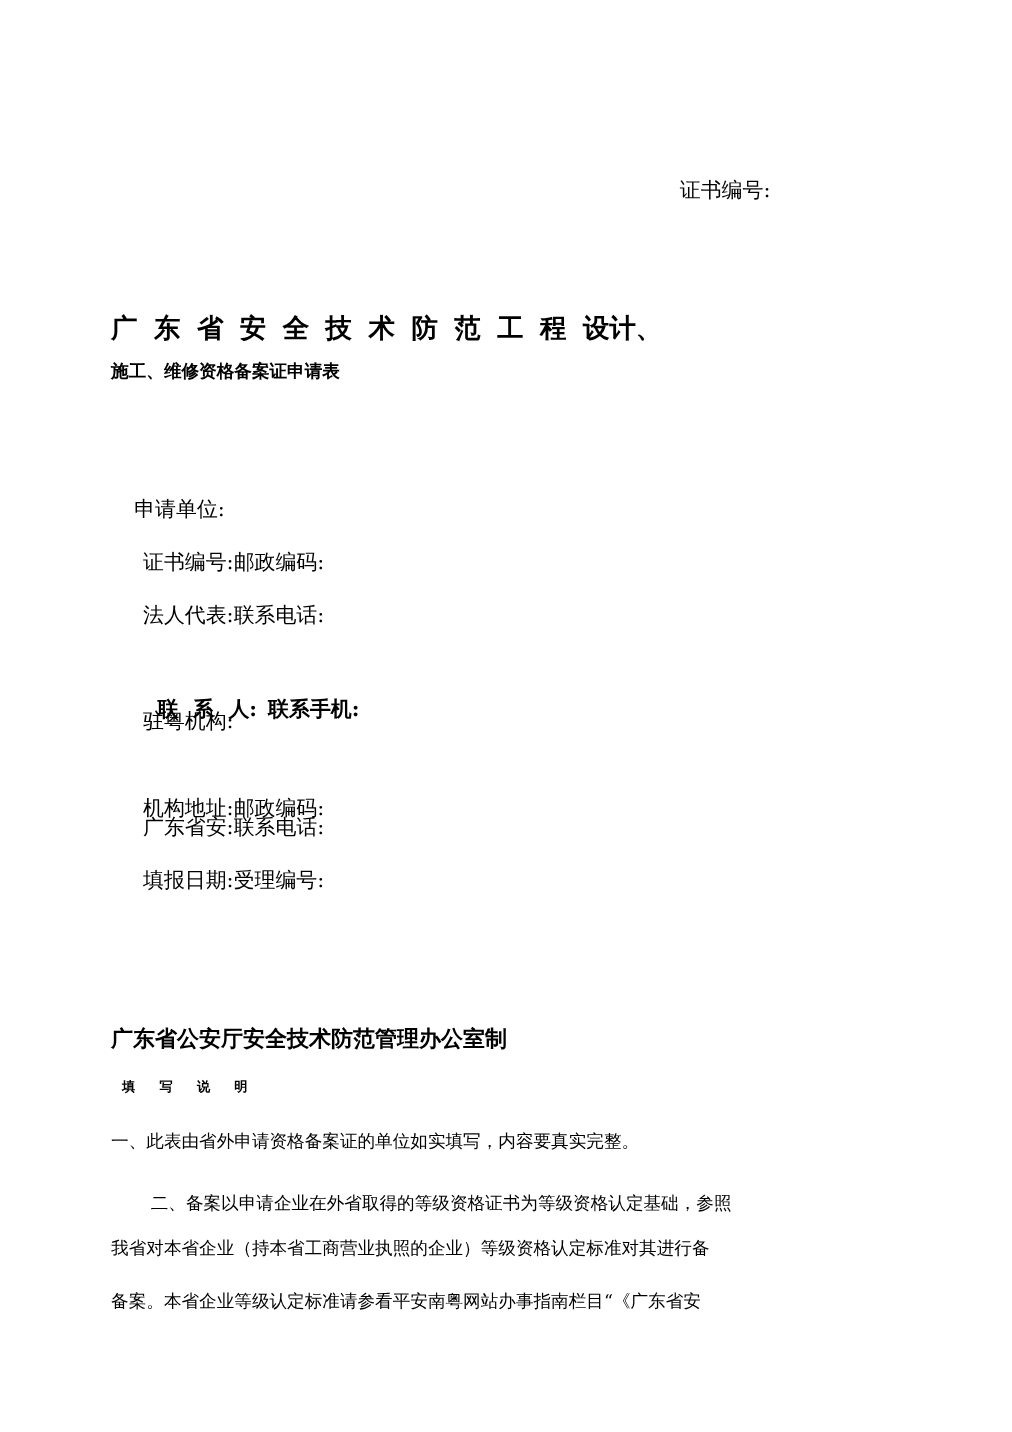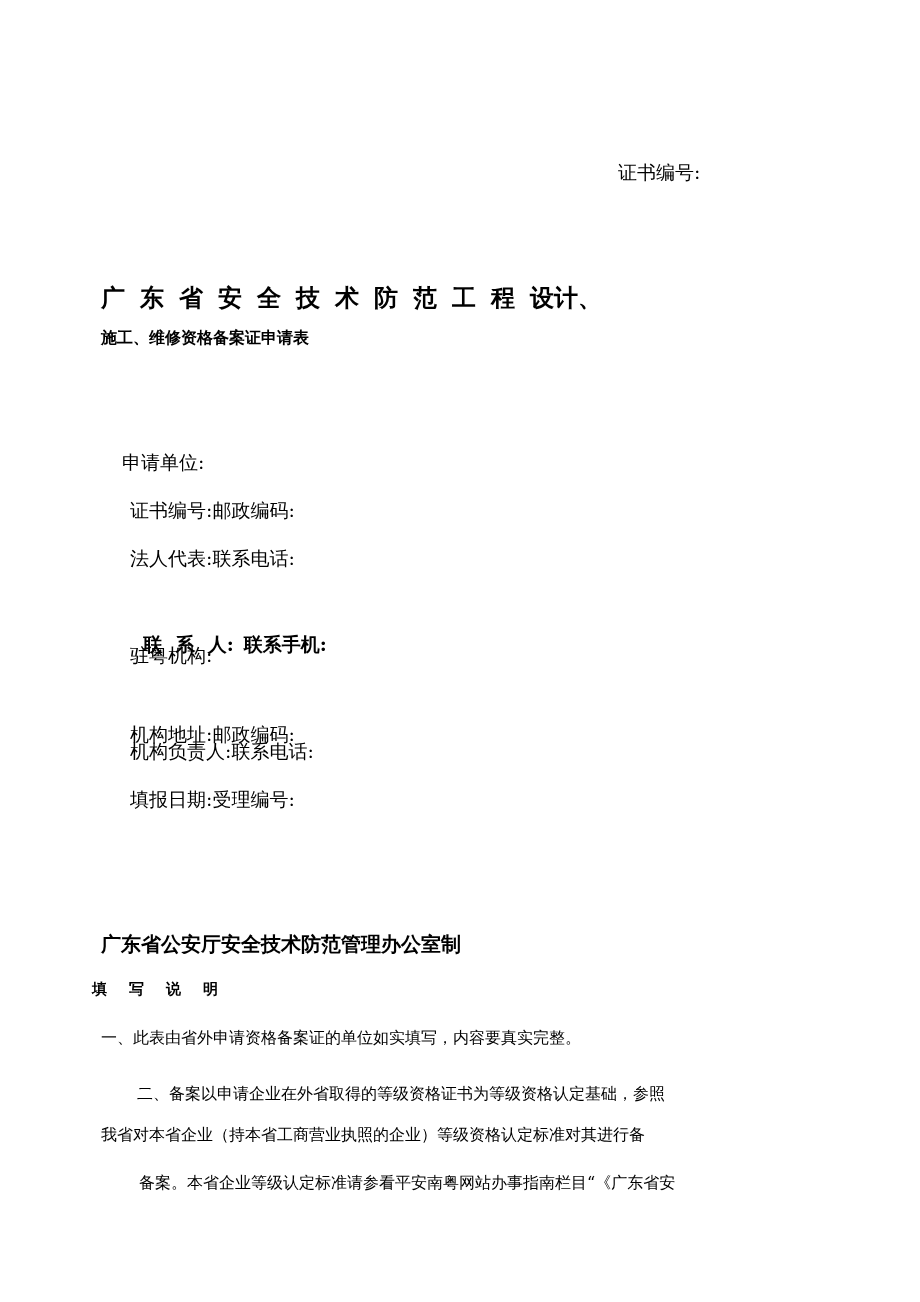--- a/index.html
+++ b/index.html
@@ -23,27 +23,27 @@
   .field { font-size: 19px; }
   .f-unit { left: 122px; top: 450px; }
   .f-1 { left: 130px; top: 498px; }
   .f-2 { left: 130px; top: 546px; }
   .f-3 { left: 130px; top: 610px; font-weight: bold; }
   .f-4 { left: 130px; top: 643px; }
   .f-5 { left: 130px; top: 722px; }
   .f-6 { left: 130px; top: 739px; }
   .f-7 { left: 130px; top: 787px; }
   .office { left: 101px; top: 931px; font-size: 20px; font-weight: bold; }
-  .instr-title { left: 92px; top: 980px; font-size: 15px; font-weight: bold; }
+  .instr-title { left: 111px; top: 980px; font-size: 12px; font-weight: bold; }
   .instr-title .ch { display: inline-block; margin-right: 22px; }
   .para { font-size: 16px; }
   .p1 { left: 101px; top: 1028px; }
   .p2 { left: 101px; top: 1084px; margin-left: 36px; }
   .p3 { left: 101px; top: 1125px; }
-  .p4 { left: 101px; top: 1173px; margin-left: 38px; }
+  .p4 { left: 101px; top: 1173px; }
   .gap { display: inline-block; width: 10px; }
 </style>
 </head>
 <body>
 
 <div class="abs cert-no">证书编号:</div>
 
 <div class="abs title1">
   <span class="ch">广</span><span class="ch">东</span><span class="ch">省</span><span class="ch">安</span><span class="ch">全</span><span class="ch">技</span><span class="ch">术</span><span class="ch">防</span><span class="ch">范</span><span class="ch">工</span><span class="ch">程</span><span class="ch">设计、</span>
 </div>
@@ -63,21 +63,21 @@
   <span>联  系  人:</span><span class="gap"></span><span>联系手机:</span>
 </div>
 
 <div class="abs field f-4">驻粤机构:</div>
 
 <div class="abs field f-5">
   <span>机构地址:</span><span>邮政编码:</span>
 </div>
 
 <div class="abs field f-6">
-  <span>机构负责人:</span><span>联系电话:</span>
+  <span>广东省安:</span><span>联系电话:</span>
 </div>
 
 <div class="abs field f-7">
   <span>填报日期:</span><span>受理编号:</span>
 </div>
 
 <div class="abs office">广东省公安厅安全技术防范管理办公室制</div>
 
 <div class="abs instr-title">
   <span class="ch">填</span><span class="ch">写</span><span class="ch">说</span><span class="ch">明</span>

